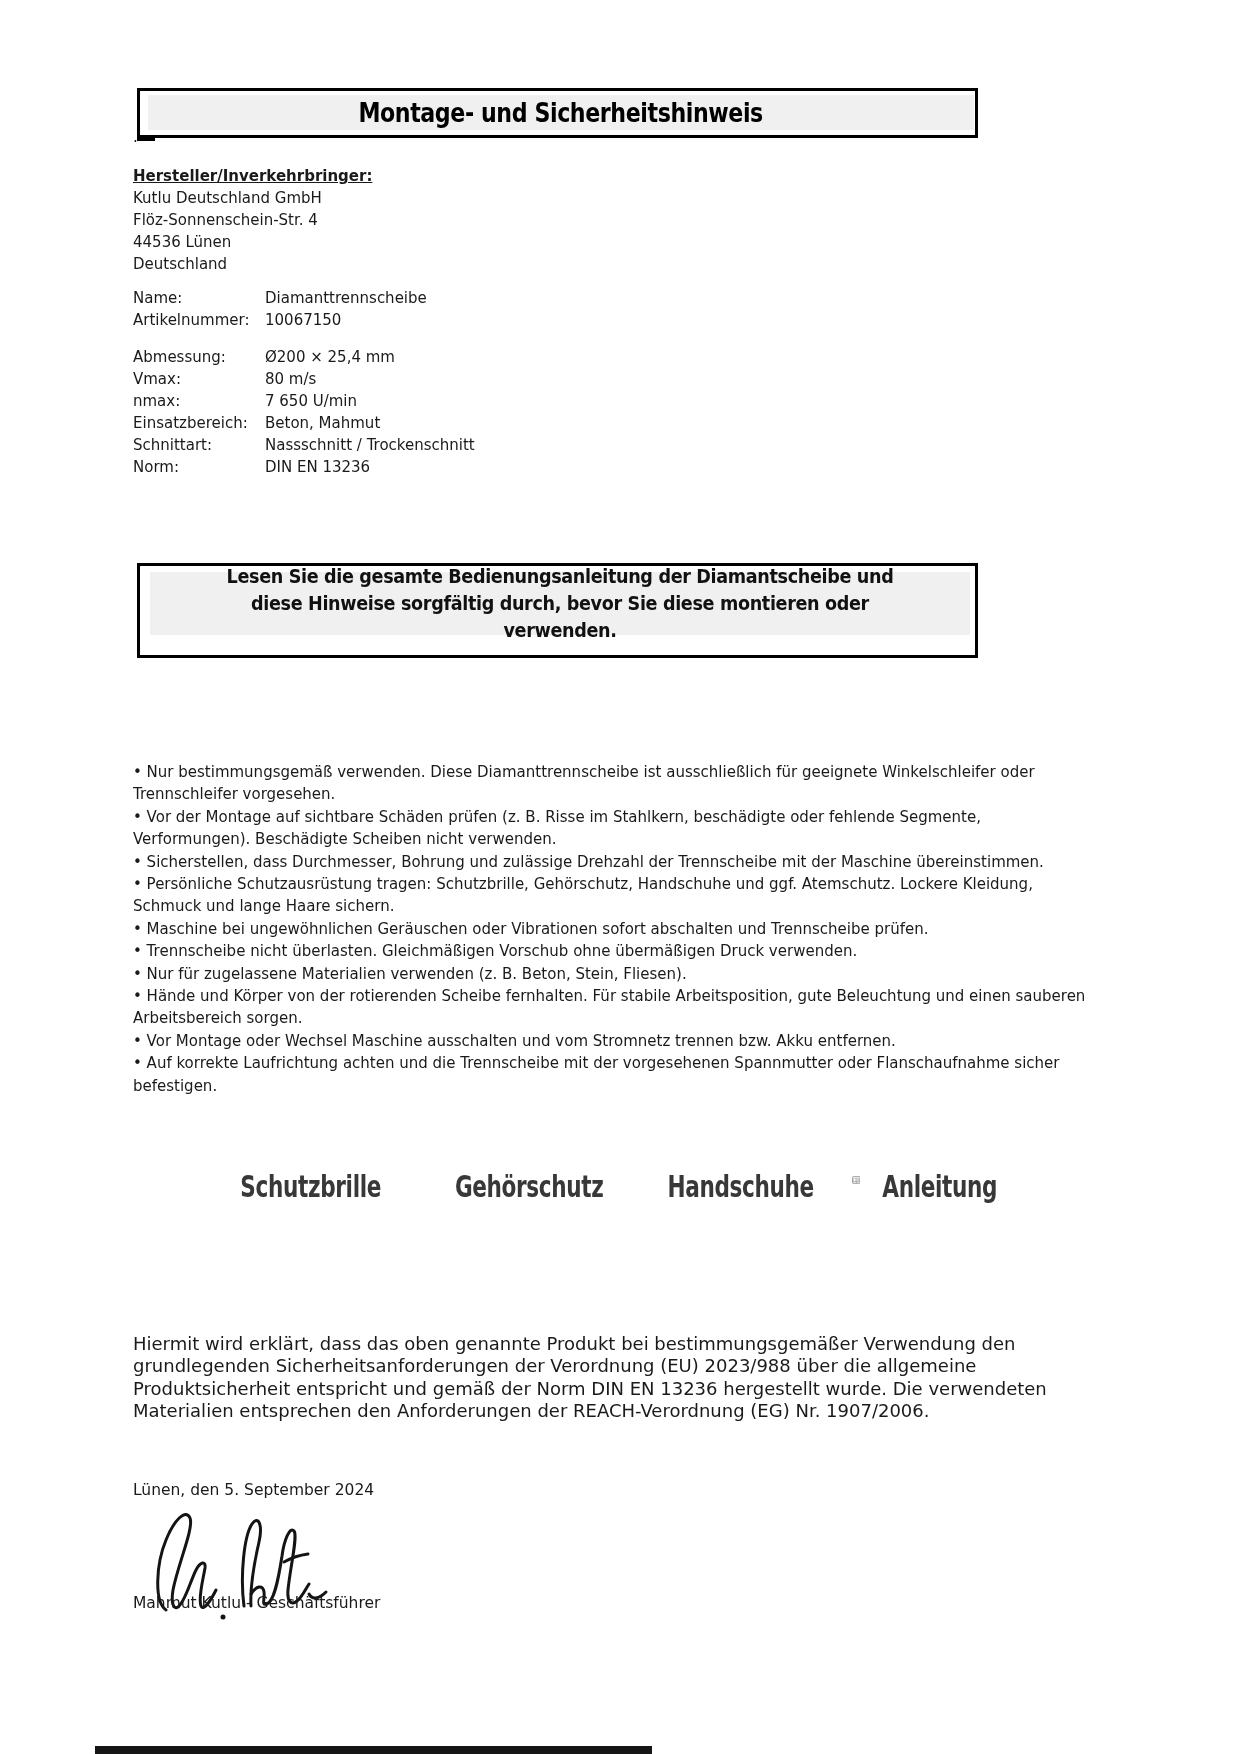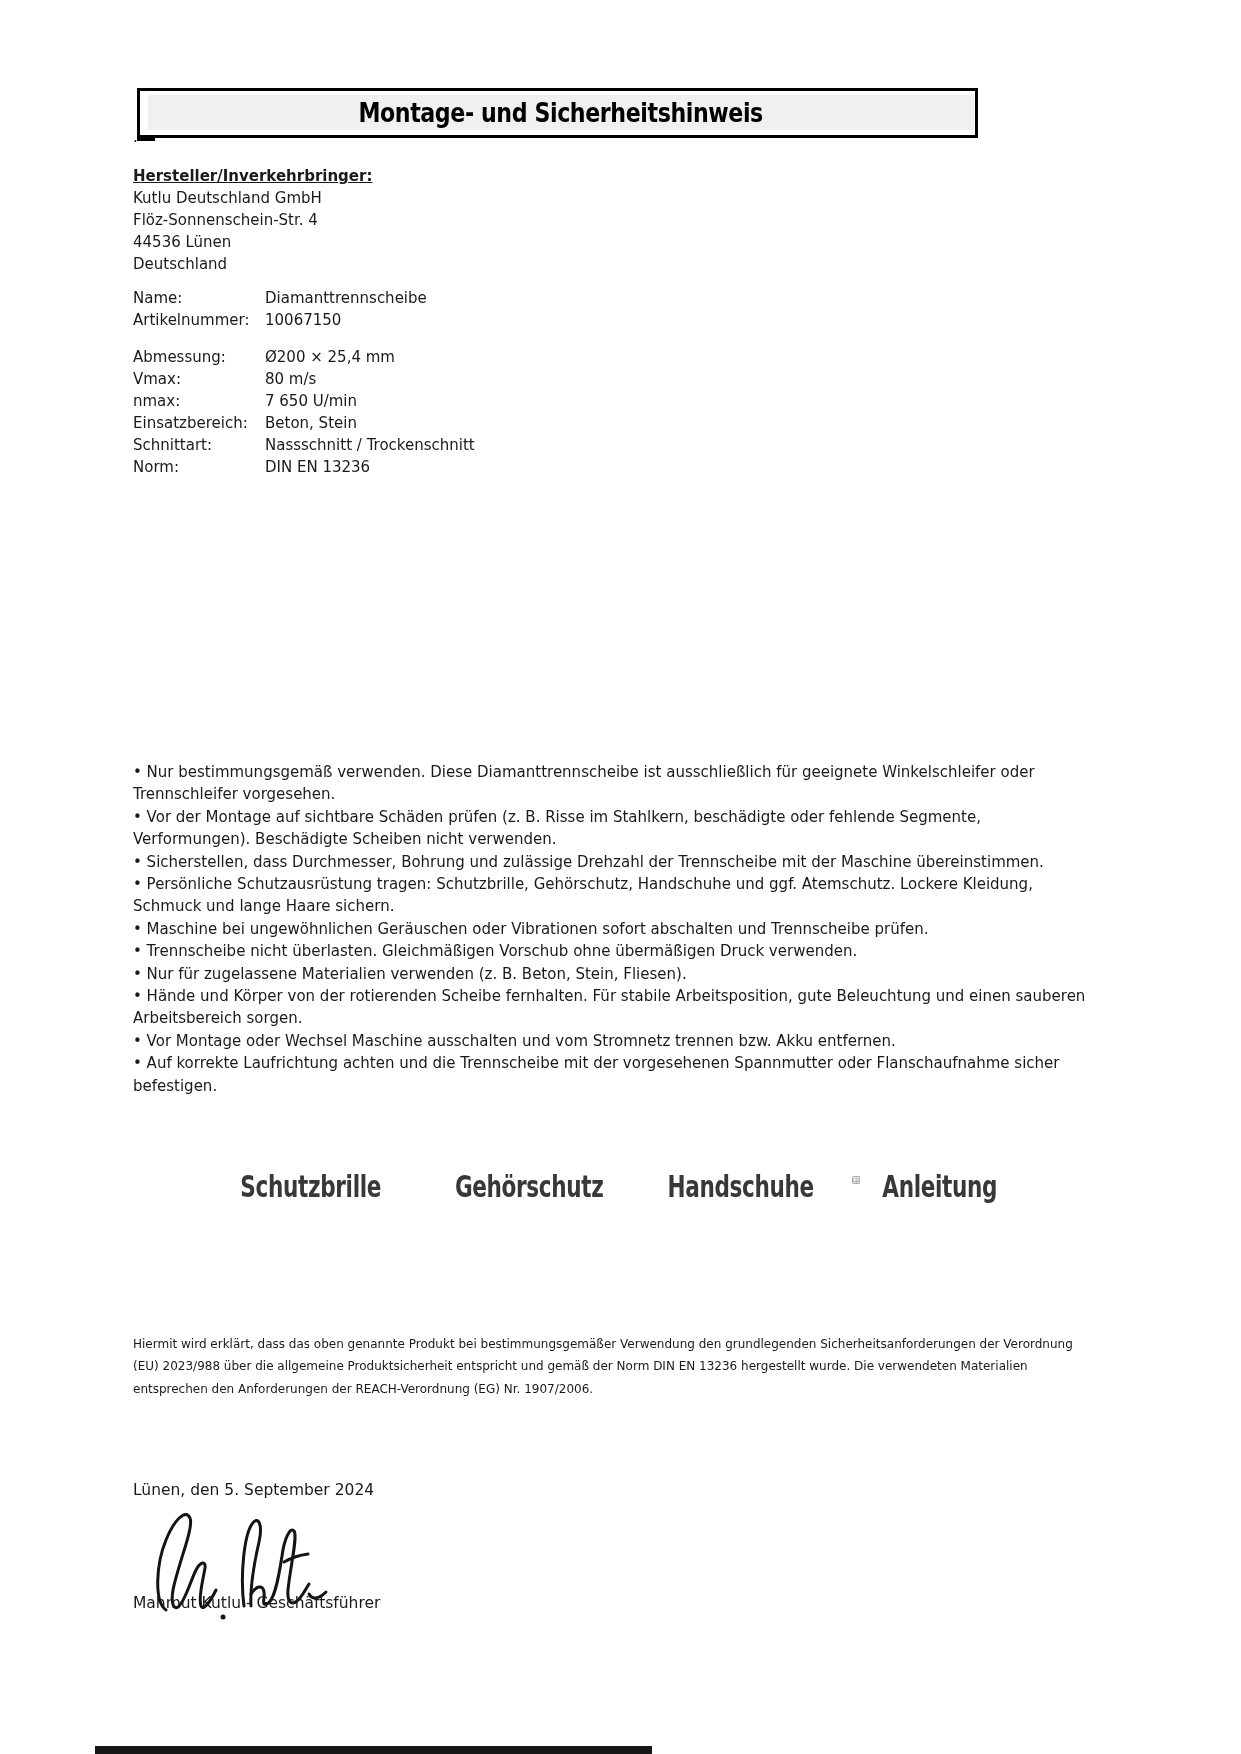--- a/index.html
+++ b/index.html
@@ -59,21 +59,21 @@
   .pictogram{width:168px;display:flex;flex-direction:row;align-items:center;}
   .pictogram svg{display:block;}
   .pictogram .caption{
     margin-top:12px;font-size:30px;font-weight:700;color:var(--label-gray,#383838);
     white-space:nowrap;transform:scaleX(0.72);transform-origin:center;letter-spacing:-0.5px;
   }
   .pb{fill:var(--pictogram-blue,#1a6ba3);}
   .pbs{stroke:var(--pictogram-blue,#1a6ba3);fill:none;}
   .frame-rect{fill:#fff;stroke:var(--frame-gray,#3f3f3f);stroke-width:9;}
   
-  .declaration{position:absolute;left:133px;top:1333px;width:955px;font-size:12px;line-height:22.4px;}
+  .declaration{position:absolute;left:133px;top:1333px;width:955px;font-size:18px;line-height:22.4px;}
   .date-line{position:absolute;left:133px;top:1481px;font-size:15.5px;}
   .signature{position:absolute;left:138px;top:1498px;}
   .signatory{position:absolute;left:133px;top:1594px;font-size:15.5px;}
   .bottom-bar{position:absolute;left:95px;top:1746px;width:557px;height:8px;background:#161616;}
 </style>
 </head>
 <body>
 
 <div class="page">
 
@@ -101,28 +101,33 @@
       <span>10067150</span>
     </div>
     <div class="spec-grid specs">
       <span>Abmessung:</span>
       <span>Ø200 × 25,4 mm</span>
       <span>Vmax:</span>
       <span>80 m/s</span>
       <span>nmax:</span>
       <span>7 650 U/min</span>
       <span>Einsatzbereich:</span>
-      <span>Beton, Stein</span>
+      <span>Beton, Mahmut</span>
       <span>Schnittart:</span>
       <span>Nassschnitt / Trockenschnitt</span>
       <span>Norm:</span>
       <span>DIN EN 13236</span>
     </div>
   </div>
 
+  <div class="warning-box">
+    <div class="warning-fill">
+      <div class="warning-text">Lesen Sie die gesamte Bedienungsanleitung der Diamantscheibe und diese Hinweise sorgfältig durch, bevor Sie diese montieren oder verwenden.</div>
+    </div>
+  </div>
 
   <div class="notes">
     <p class="note">• Nur bestimmungsgemäß verwenden. Diese Diamanttrennscheibe ist ausschließlich für geeignete Winkelschleifer oder Trennschleifer vorgesehen.</p>
     <p class="note">• Vor der Montage auf sichtbare Schäden prüfen (z. B. Risse im Stahlkern, beschädigte oder fehlende Segmente, Verformungen). Beschädigte Scheiben nicht verwenden.</p>
     <p class="note">• Sicherstellen, dass Durchmesser, Bohrung und zulässige Drehzahl der Trennscheibe mit der Maschine übereinstimmen.</p>
     <p class="note">• Persönliche Schutzausrüstung tragen: Schutzbrille, Gehörschutz, Handschuhe und ggf. Atemschutz. Lockere Kleidung, Schmuck und lange Haare sichern.</p>
     <p class="note">• Maschine bei ungewöhnlichen Geräuschen oder Vibrationen sofort abschalten und Trennscheibe prüfen.</p>
     <p class="note">• Trennscheibe nicht überlasten. Gleichmäßigen Vorschub ohne übermäßigen Druck verwenden.</p>
     <p class="note">• Nur für zugelassene Materialien verwenden (z. B. Beton, Stein, Fliesen).</p>
     <p class="note">• Hände und Körper von der rotierenden Scheibe fernhalten. Für stabile Arbeitsposition, gute Beleuchtung und einen sauberen Arbeitsbereich sorgen.</p>

